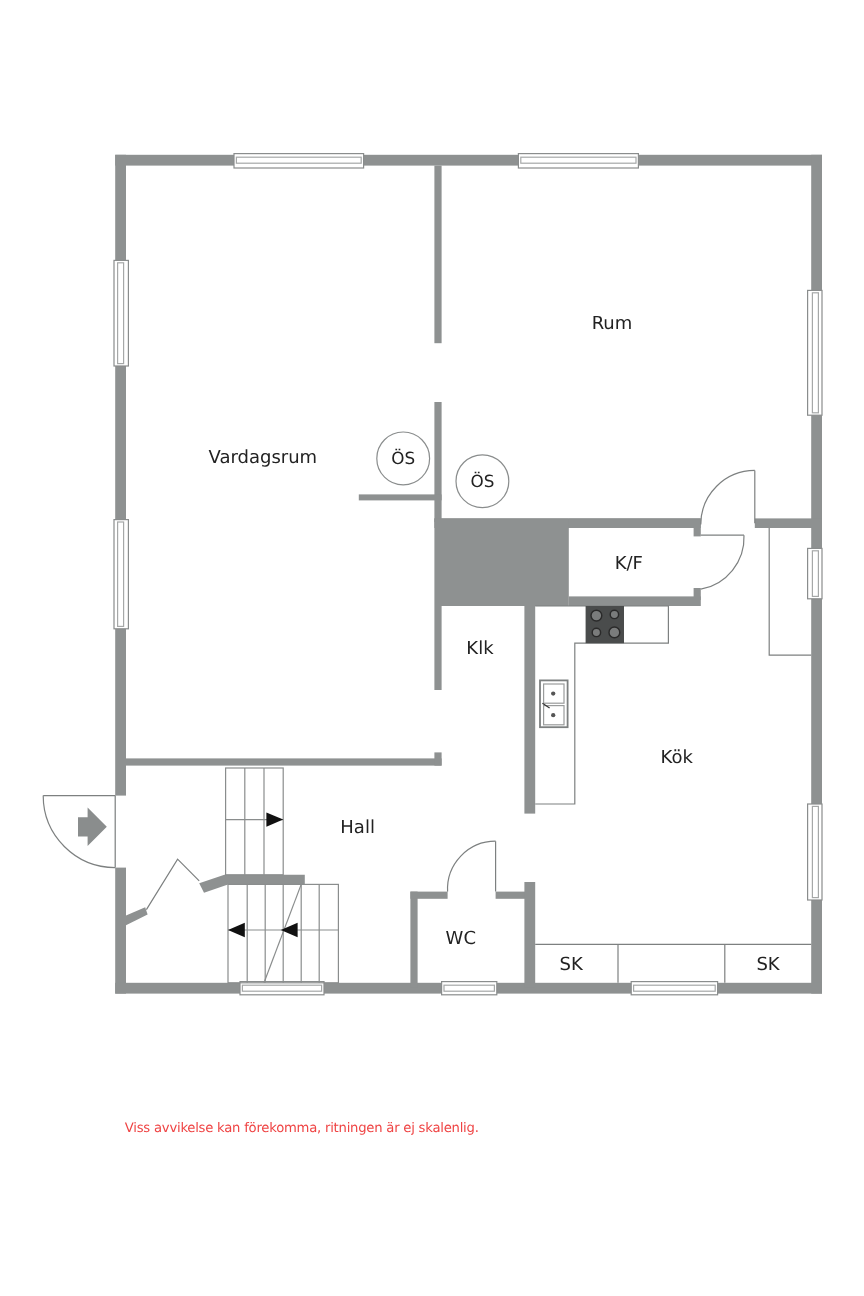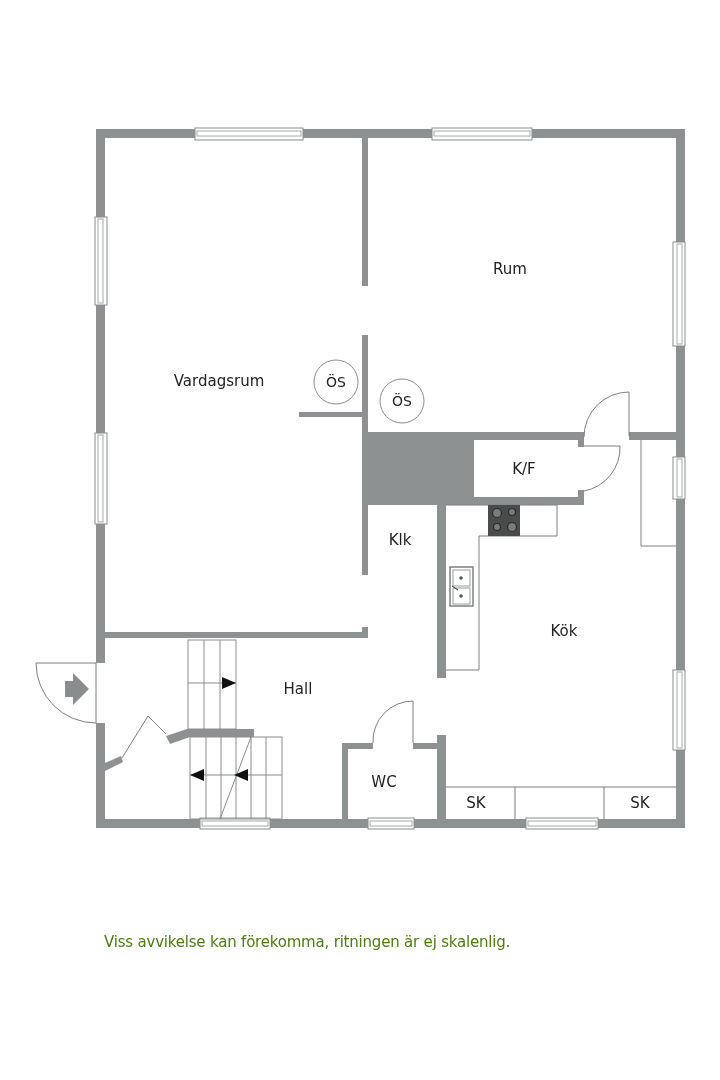--- a/index.html
+++ b/index.html
@@ -11,21 +11,21 @@
     .win-outer { fill: #ffffff; stroke: #8a8d8d; stroke-width: 1; }
     .win-inner { fill: none; stroke: #a6a8a8; stroke-width: 1; }
     .room-label { font-family: "DejaVu Sans", sans-serif; font-size: 15px; fill: #222222; }
     .os-circle { fill: #ffffff; stroke: #8a8d8d; stroke-width: 1; }
     .os-label { font-family: "DejaVu Sans", sans-serif; font-size: 14px; fill: #222222; }
     .stair-line { stroke: #8a8d8d; stroke-width: 1; fill: none; }
     .arrowhead { fill: #111111; }
     .door-arc { fill: none; stroke: #7d8080; stroke-width: 1; }
     .stove { fill: #4a4c4c; }
     .burner { fill: #7a7c7c; stroke: #2a2a2a; stroke-width: 1.2; }
-    #disclaimer { position: absolute; left: 104px; top: 933px; font-size: 15px; color: #4d7c0f;
+    #disclaimer { position: absolute; left: 104px; top: 933px; font-size: 11px; color: #ef4444;
                   font-family: "DejaVu Sans", "Liberation Sans", sans-serif; letter-spacing: -0.2px; }
   </style>
 </head>
 <body>
 
 <svg id="plan" viewBox="0 0 720 1080" xmlns="http://www.w3.org/2000/svg">
 
   <g>
 
     <rect class="wall" x="96" y="129" width="589" height="9"></rect>

